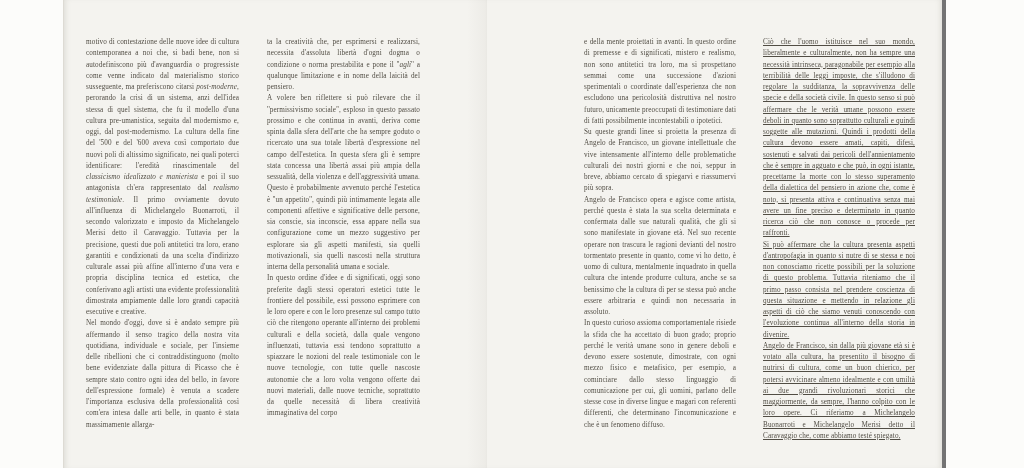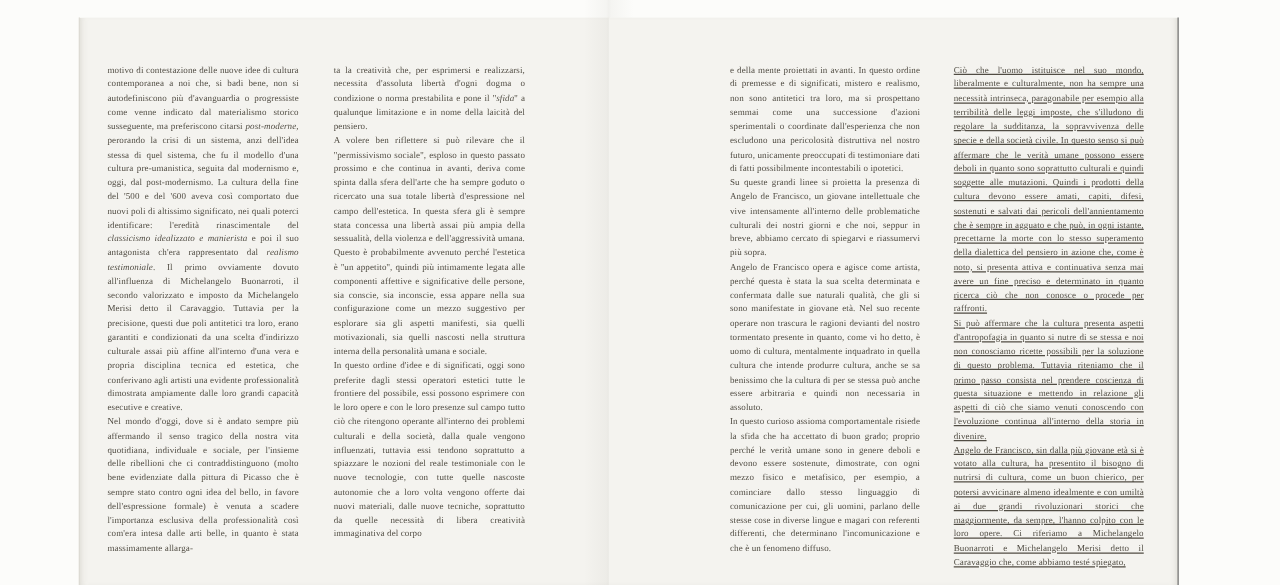--- a/index.html
+++ b/index.html
@@ -16,32 +16,31 @@
   }
   .spread {
     position: absolute;
     inset: 0;
   }
   .page {
     position: absolute;
     top: 0;
     bottom: 0;
     background: #f4f3ef;
-    margin-top: 14px;
   }
   .page-left {
     left: 63px;
     width: 424px;
     border-left: 1px solid #dddbd4;
     box-shadow: inset 4px 0 6px -4px rgba(120,115,100,0.25);
   }
   .page-right {
     left: 487px;
     width: 455px;
-    border-right: 1px solid #737373;
+    border-right: 4px solid #737373;
     box-shadow: inset -4px 0 6px -4px rgba(120,115,100,0.25);
   }
   .spine {
     position: absolute;
     top: 0;
     bottom: 0;
     left: 467px;
     width: 40px;
     background: linear-gradient(90deg,
       rgba(110,105,90,0) 0%,
@@ -78,21 +77,21 @@
 <body>
 
 <div class="spread">
 
   <div class="page page-left">
     <div class="col col-a">
         <p><span>motivo di contestazione delle nuove idee di cultura contemporanea a noi che, si badi bene, non si autodefiniscono più d'avanguardia o progressiste come venne indicato dal materialismo storico susseguente, ma preferiscono citarsi </span><em>post-moderne</em><span>, perorando la crisi di un sistema, anzi dell'idea stessa di quel sistema, che fu il modello d'una cultura pre-umanistica, seguita dal modernismo e, oggi, dal post-modernismo. La cultura della fine del '500 e del '600 aveva così comportato due nuovi poli di altissimo significato, nei quali poterci identificare: l'eredità rinascimentale del </span><em>classicismo idealizzato e manierista</em><span> e poi il suo antagonista ch'era rappresentato dal </span><em>realismo testimoniale</em><span>. Il primo ovviamente dovuto all'influenza di Michelangelo Buonarroti, il secondo valorizzato e imposto da Michelangelo Merisi detto il Caravaggio. Tuttavia per la precisione, questi due poli antitetici tra loro, erano garantiti e condizionati da una scelta d'indirizzo culturale assai più affine all'interno d'una vera e propria disciplina tecnica ed estetica, che conferivano agli artisti una evidente professionalità dimostrata ampiamente dalle loro grandi capacità esecutive e creative.</span></p>
         <p><span>Nel mondo d'oggi, dove si è andato sempre più affermando il senso tragico della nostra vita quotidiana, individuale e sociale, per l'insieme delle ribellioni che ci contraddistinguono (molto bene evidenziate dalla pittura di Picasso che è sempre stato contro ogni idea del bello, in favore dell'espressione formale) è venuta a scadere l'importanza esclusiva della professionalità così com'era intesa dalle arti belle, in quanto è stata massimamente allarga-</span></p>
       </div>
     <div class="col col-b">
-        <p><span>ta la creatività che, per esprimersi e realizzarsi, necessita d'assoluta libertà d'ogni dogma o condizione o norma prestabilita e pone il ''</span><em>sfida</em><span>'' a qualunque limitazione e in nome della laicità del pensiero.</span></p>
+        <p><span>ta la creatività che, per esprimersi e realizzarsi, necessita d'assoluta libertà d'ogni dogma o condizione o norma prestabilita e pone il ''</span><em>agli</em><span>'' a qualunque limitazione e in nome della laicità del pensiero.</span></p>
         <p><span>A volere ben riflettere si può rilevare che il ''permissivismo sociale'', esploso in questo passato prossimo e che continua in avanti, deriva come spinta dalla sfera dell'arte che ha sempre goduto o ricercato una sua totale libertà d'espressione nel campo dell'estetica. In questa sfera gli è sempre stata concessa una libertà assai più ampia della sessualità, della violenza e dell'aggressività umana. Questo è probabilmente avvenuto perché l'estetica è ''un appetito'', quindi più intimamente legata alle componenti affettive e significative delle persone, sia conscie, sia inconscie, essa appare nella sua configurazione come un mezzo suggestivo per esplorare sia gli aspetti manifesti, sia quelli motivazionali, sia quelli nascosti nella struttura interna della personalità umana e sociale.</span></p>
         <p><span>In questo ordine d'idee e di significati, oggi sono preferite dagli stessi operatori estetici tutte le frontiere del possibile, essi possono esprimere con le loro opere e con le loro presenze sul campo tutto ciò che ritengono operante all'interno dei problemi culturali e della società, dalla quale vengono influenzati, tuttavia essi tendono soprattutto a spiazzare le nozioni del reale testimoniale con le nuove tecnologie, con tutte quelle nascoste autonomie che a loro volta vengono offerte dai nuovi materiali, dalle nuove tecniche, soprattutto da quelle necessità di libera creatività immaginativa del corpo</span></p>
       </div>
   </div>
 
   <div class="spine"></div>
 
   <div class="page page-right">
     <div class="col col-a">
         <p><span>e della mente proiettati in avanti. In questo ordine di premesse e di significati, mistero e realismo, non sono antitetici tra loro, ma si prospettano semmai come una successione d'azioni sperimentali o coordinate dall'esperienza che non escludono una pericolosità distruttiva nel nostro futuro, unicamente preoccupati di testimoniare dati di fatti possibilmente incontestabili o ipotetici.</span></p>

